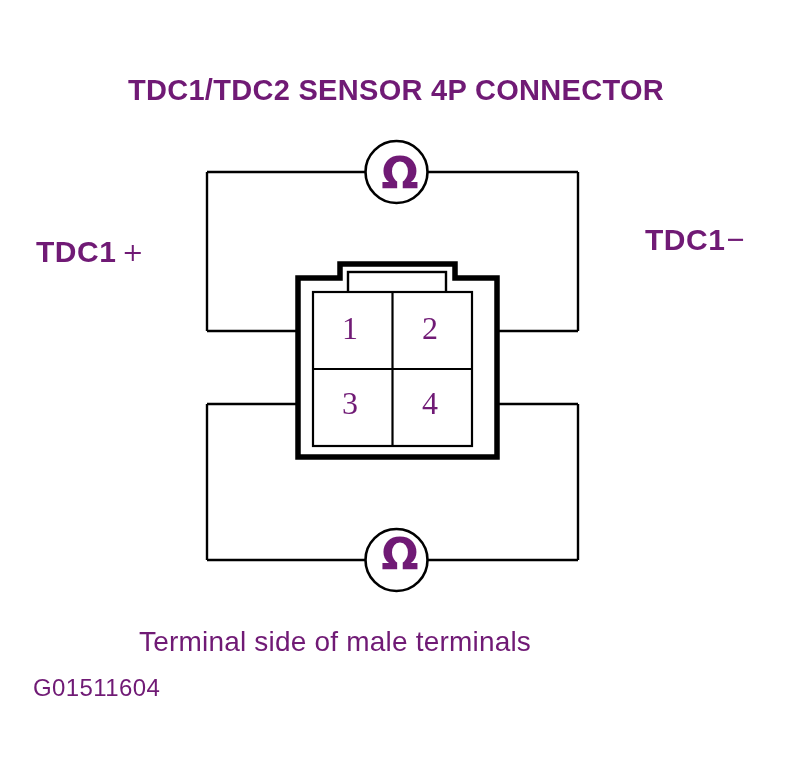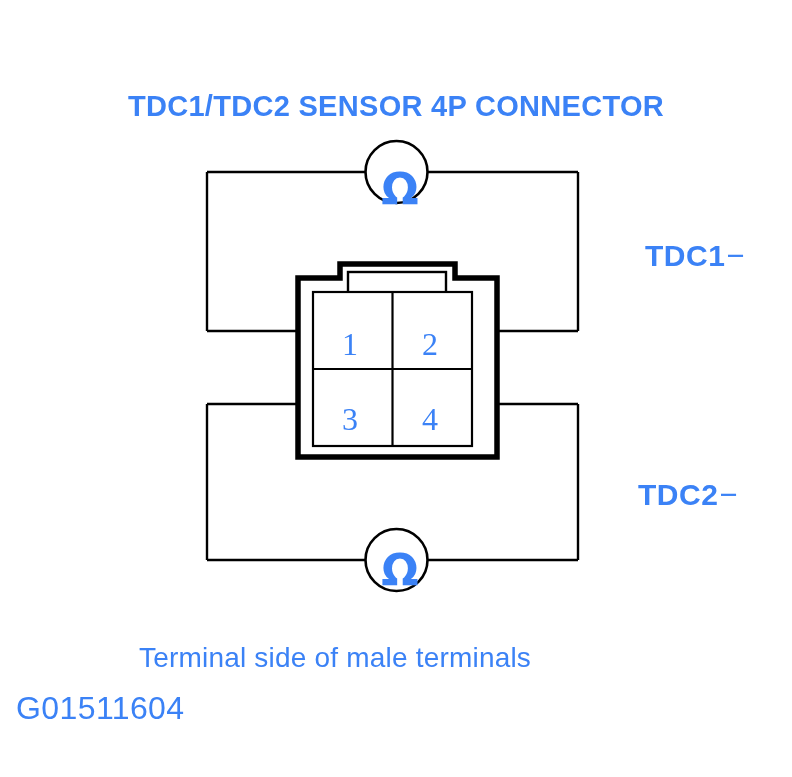--- a/index.html
+++ b/index.html
@@ -26,23 +26,22 @@
     position: absolute;
     left: 0;
     top: 0;
     width: 792px;
     height: 777px;
   }
   
   .txt {
     position: absolute;
     white-space: pre;
-    color: #3b82f6;
+    color: #701a75;
     line-height: 1;
-    margin-top: 16px;
   }
   .title {
     font-family: "Liberation Sans", sans-serif;
     font-weight: bold;
     font-size: 29px;
     letter-spacing: 0.3px;
     left: 0;
     top: 76px;
     width: 792px;
     text-align: center;
@@ -69,22 +68,22 @@
     font-size: 28px;
     left: 0;
     top: 628px;
     width: 670px;
     text-align: center;
     letter-spacing: 0.2px;
   }
   .figure-id {
     font-family: "Liberation Sans", sans-serif;
     font-weight: normal;
-    font-size: 32px;
-    left: 16px;
+    font-size: 24px;
+    left: 33px;
     top: 676px;
     letter-spacing: 0.4px;
     text-align: right;
   }
   .pin-num {
     font-family: "Liberation Serif", serif;
     font-size: 32px;
     font-weight: normal;
     text-align: center;
     width: 40px;
@@ -163,25 +162,25 @@
     <g>
       <circle cx="396.5" cy="560" r="31" fill="#ffffff" stroke="#000000" stroke-width="2.6"></circle>
     </g>
   </svg>
 
   <div class="txt title">TDC1/TDC2 SENSOR 4P CONNECTOR</div>
 
   <div class="txt ohm-glyph" id="ohm-top-glyph">Ω</div>
   <div class="txt ohm-glyph" id="ohm-bottom-glyph">Ω</div>
 
+  <div class="txt sig-label" id="label-tdc1-plus"><span>TDC1</span><span class="sign">＋</span></div>
 
   <div class="txt sig-label" id="label-tdc1-minus"><span>TDC1</span><span class="sign">−</span></div>
 
 
-  <div class="txt sig-label" id="label-tdc2-minus"><span>TDC2</span><span class="sign">−</span></div>
 
   <div class="txt pin-num" id="pin-1">1</div>
   <div class="txt pin-num" id="pin-2">2</div>
   <div class="txt pin-num" id="pin-3">3</div>
   <div class="txt pin-num" id="pin-4">4</div>
 
   <div class="txt caption">Terminal side of male terminals</div>
 
   <div class="txt figure-id">G01511604</div>
 

